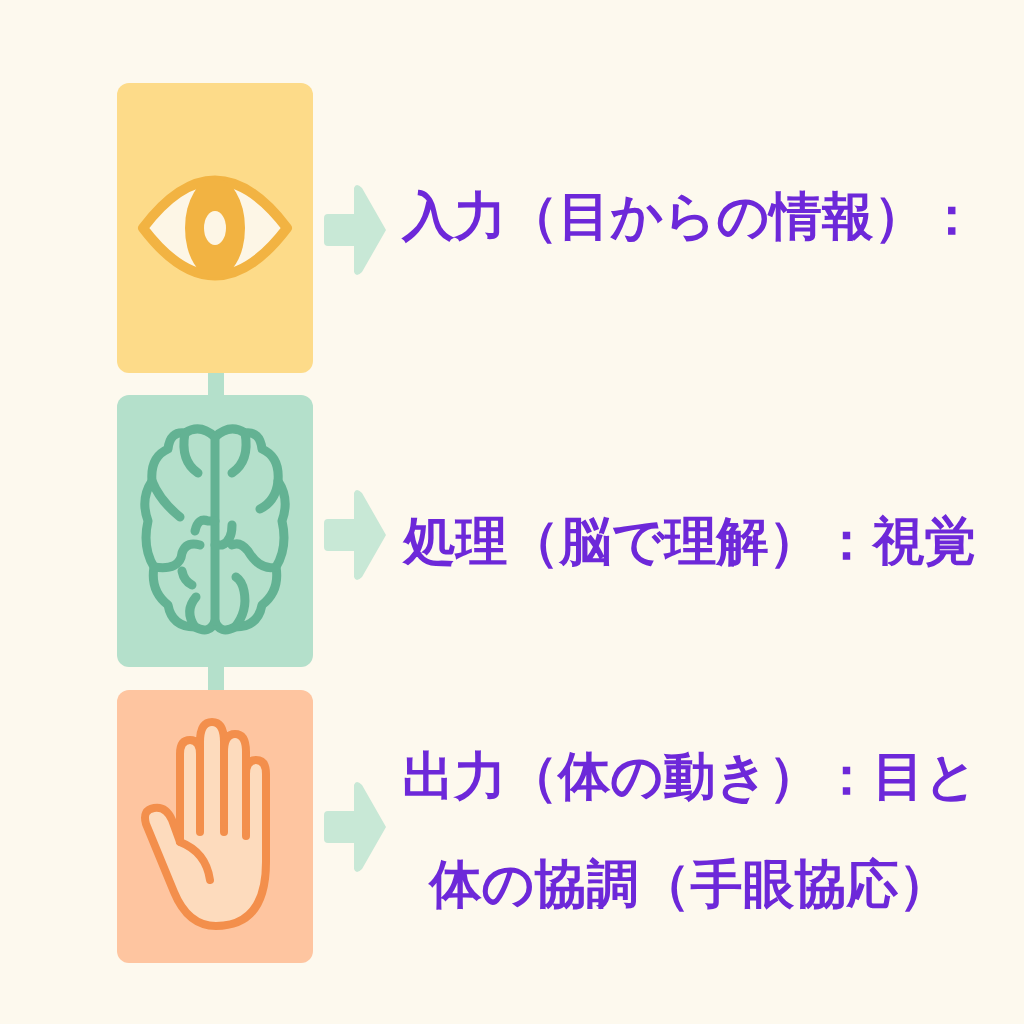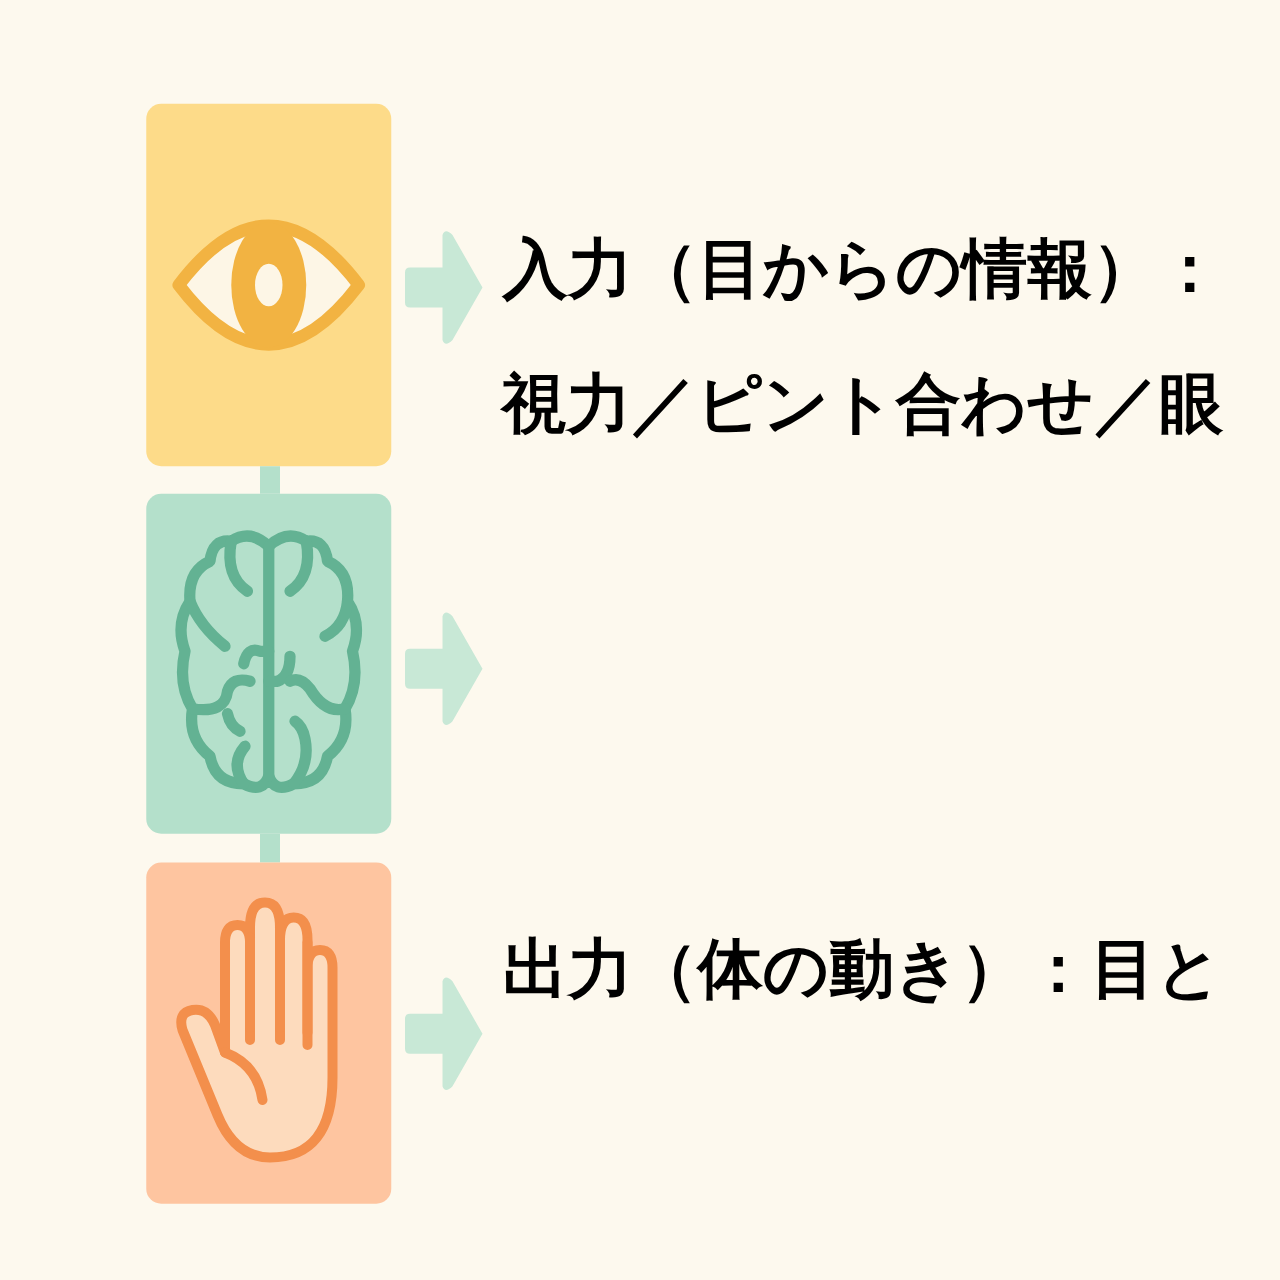--- a/index.html
+++ b/index.html
@@ -21,21 +21,21 @@
       left: 208px; width: 16px;
       background: #b4e0cb;
     }
     .arrow {
       position: absolute;
       left: 324px; width: 64px; height: 100px;
     }
     .text-block {
       position: absolute;
       left: 380px; width: 620px;
-      color: #000000;
+      color: #6d28d9;
       font-weight: bold;
       font-size: 52px;
       line-height: 108px;
       text-align: center;
       letter-spacing: 0px;
     }
     .line { display: block; white-space: nowrap; }
   </style>
 </head>
 <body>
@@ -99,21 +99,22 @@
 </svg>
 <svg class="arrow" style="top:485px;" viewBox="0 0 64 100">
   <path d="M4 34 L30 34 L30 8 Q32 2 38 8 L62 50 L38 92 Q32 98 30 92 L30 66 L4 66 Q0 66 0 62 L0 38 Q0 34 4 34 Z" fill="#c8e8d6"></path>
 </svg>
 <svg class="arrow" style="top:777px;" viewBox="0 0 64 100">
   <path d="M4 34 L30 34 L30 8 Q32 2 38 8 L62 50 L38 92 Q32 98 30 92 L30 66 L4 66 Q0 66 0 62 L0 38 Q0 34 4 34 Z" fill="#c8e8d6"></path>
 </svg>
 
 <div class="text-block" style="top:162px;">
   <span class="line">入力（目からの情報）：</span>
-  <span class="line">視力／ピント合わせ／眼</span>
 </div>
 
 <div class="text-block" style="top:487px;">
+  <span class="line">処理（脳で理解）：視覚</span>
 </div>
 
 <div class="text-block" style="top:722px;text-align:center;">
   <span class="line">出力（体の動き）：目と</span>
+  <span class="line">体の協調（手眼協応）</span>
 </div>
 
 </body></html>

